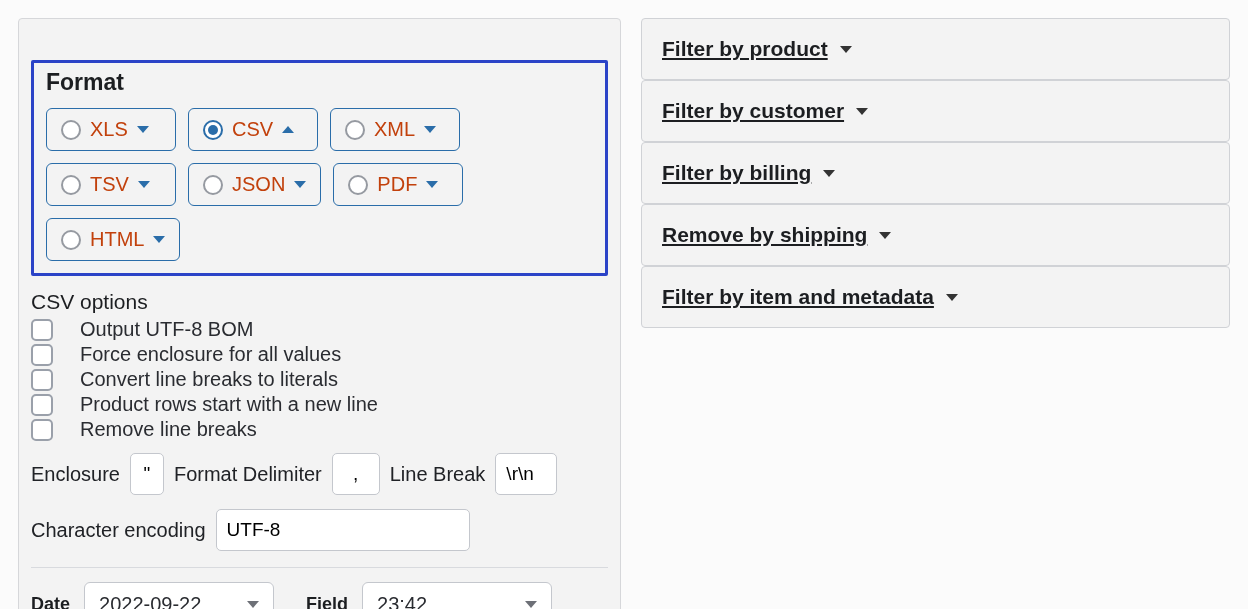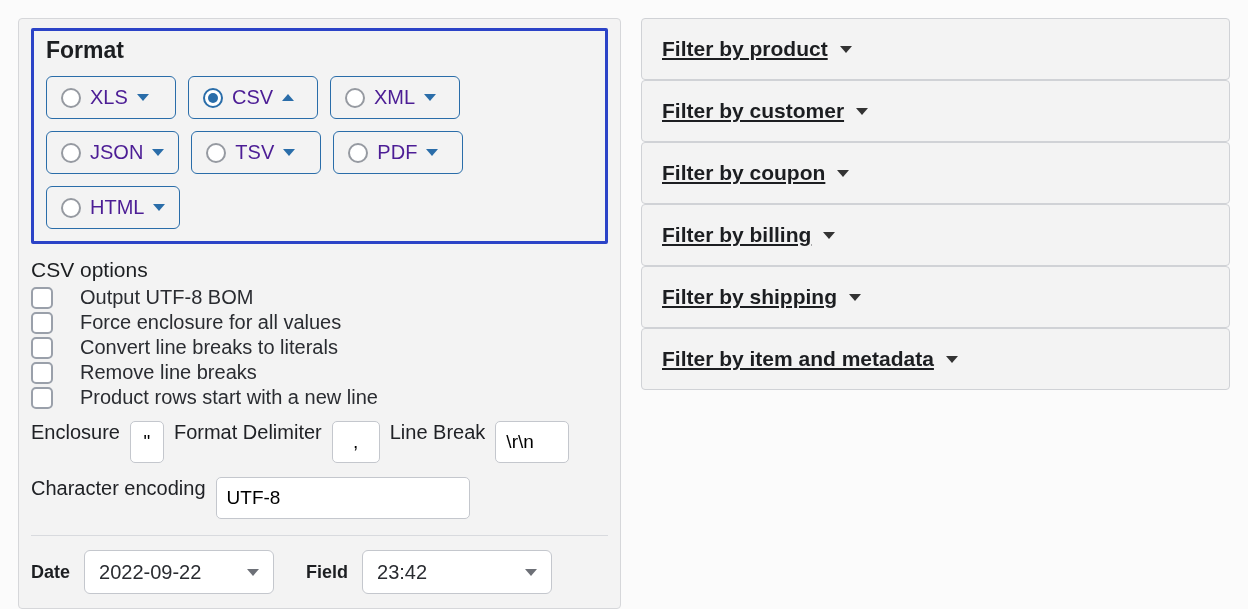--- a/index.html
+++ b/index.html
@@ -17,38 +17,39 @@
     width: 603px;
     border: 1px solid #d6d7da;
     border-radius: 4px;
     padding: 9px 12px 14px;
     background: #f3f3f3;
   }
   .format-box {
     border: 3px solid #2b43c7;
     padding: 4px 12px 12px;
     border-radius: 2px;
+    margin-top: 32px;
   }
   .format-title {
     font-size: 23px;
     font-weight: 700;
     margin: 2px 0 12px;
     color: #1c1e21;
   }
   .format-row { display: flex; flex-wrap: wrap; gap: 12px; }
   .format-btn {
     display: flex;
     align-items: center;
     gap: 9px;
     border: 1px solid #2a6da9;
     border-radius: 6px;
     padding: 9px 14px;
     background: #f3f3f3;
     font-size: 20px;
-    color: #4c1d95;
+    color: #c2410c;
     min-width: 130px;
   }
   .radio {
     width: 20px; height: 20px; border: 2px solid #969aa1; border-radius: 50%;
     display: inline-flex; align-items: center; justify-content: center;
     background: #fff;
   }
   .radio.selected { border-color: #2a6da9; }
   .radio .dot { width: 10px; height: 10px; border-radius: 50%; background: #2a6da9; display: none; }
   .radio.selected .dot { display: block; }
@@ -60,29 +61,29 @@
   .section-title { font-size: 21px; font-weight: 400; margin: 14px 0 4px; color: #1c1e21; }
   .check-row { display: flex; align-items: center; gap: 27px; font-size: 20px; margin: 2px 0; color: #2a2c31; }
   .checkbox {
     width: 22px; height: 22px; border: 2px solid #9aa0aa; border-radius: 5px;
     display: inline-flex; align-items: center; justify-content: center; background: #fff;
   }
   .checkbox.checked { border-color: #2a6da9; }
   .checkbox .tick { display: none; width: 12px; height: 7px; border-left: 3px solid #2a6da9; border-bottom: 3px solid #2a6da9; transform: rotate(-45deg); margin-top: -3px; }
   .checkbox.checked .tick { display: block; }
 
-  .inline-fields { display: flex; align-items: flex-start; gap: 10px; flex-wrap: wrap; font-size: 20px; margin-top: 12px; }
+  .inline-fields { display: flex; align-items: center; gap: 10px; flex-wrap: wrap; font-size: 20px; margin-top: 12px; }
   .txt {
     border: 1px solid #c4c7cd; border-radius: 5px; height: 42px; background: #fff;
     font-size: 19px; text-align: left; padding: 0 10px;
   }
   .txt.center { text-align: center; padding: 0; }
   .txt.sm { width: 34px; }
   .txt.md { width: 48px; }
-  .txt.lg1 { width: 74px; }
+  .txt.lg1 { width: 62px; }
   .txt.enc { width: 254px; }
 
   .hr { border: 0; border-top: 1px solid #d8dade; margin: 16px 0 14px; }
 
   .dropdown {
     display: flex; align-items: center; justify-content: space-between;
     border: 1px solid #c4c7cd; border-radius: 6px; background: #fff;
     height: 44px; padding: 0 14px; font-size: 20px; color: #2a2c31;
   }
   .dropdown .caret.down { border-top-color: #6d7077; }
@@ -123,30 +124,30 @@
           <span>CSV</span>
           <span class="caret up" style="border-bottom-color:#2a6da9"></span>
         </div>
         <div class="format-btn">
           <span class="radio"></span>
           <span>XML</span>
           <span class="caret down blue"></span>
         </div>
         <div class="format-btn">
           <span class="radio"></span>
+          <span>TSV</span>
+          <span class="caret down blue"></span>
+        </div>
+        <div class="format-btn">
+          <span class="radio"></span>
           <span>JSON</span>
           <span class="caret down blue"></span>
         </div>
         <div class="format-btn">
           <span class="radio"></span>
-          <span>TSV</span>
-          <span class="caret down blue"></span>
-        </div>
-        <div class="format-btn">
-          <span class="radio"></span>
           <span>PDF</span>
           <span class="caret down blue"></span>
         </div>
         <div class="format-btn">
           <span class="radio"></span>
           <span>HTML</span>
           <span class="caret down blue"></span>
         </div>
       </div>
     </div>
@@ -159,25 +160,25 @@
     <div class="check-row">
       <span class="checkbox"></span>
       <span>Force enclosure for all values</span>
     </div>
     <div class="check-row">
       <span class="checkbox"></span>
       <span>Convert line breaks to literals</span>
     </div>
     <div class="check-row">
       <span class="checkbox"></span>
+      <span>Product rows start with a new line</span>
+    </div>
+    <div class="check-row">
+      <span class="checkbox"></span>
       <span>Remove line breaks</span>
-    </div>
-    <div class="check-row">
-      <span class="checkbox"></span>
-      <span>Product rows start with a new line</span>
     </div>
 
     <div class="inline-fields">
       <span>Enclosure</span>
       <input class="txt center sm" value="&quot;" style="">
       <span>Format Delimiter</span>
       <input class="txt center md" value="," style="">
       <span>Line Break</span>
       <input class="txt lg1" value="\r\n" style="">
     </div>
@@ -206,29 +207,25 @@
   <div class="right-panel">
     <div class="filter-box">
       <span class="filter-label">Filter by product </span>
       <span class="caret down"></span>
     </div>
     <div class="filter-box">
       <span class="filter-label">Filter by customer </span>
       <span class="caret down"></span>
     </div>
     <div class="filter-box">
-      <span class="filter-label">Filter by coupon </span>
-      <span class="caret down"></span>
-    </div>
-    <div class="filter-box">
       <span class="filter-label">Filter by billing </span>
       <span class="caret down"></span>
     </div>
     <div class="filter-box">
-      <span class="filter-label">Filter by shipping </span>
+      <span class="filter-label">Remove by shipping </span>
       <span class="caret down"></span>
     </div>
     <div class="filter-box">
       <span class="filter-label">Filter by item and metadata </span>
       <span class="caret down"></span>
     </div>
   </div>
 </div>
 
 </body></html>

